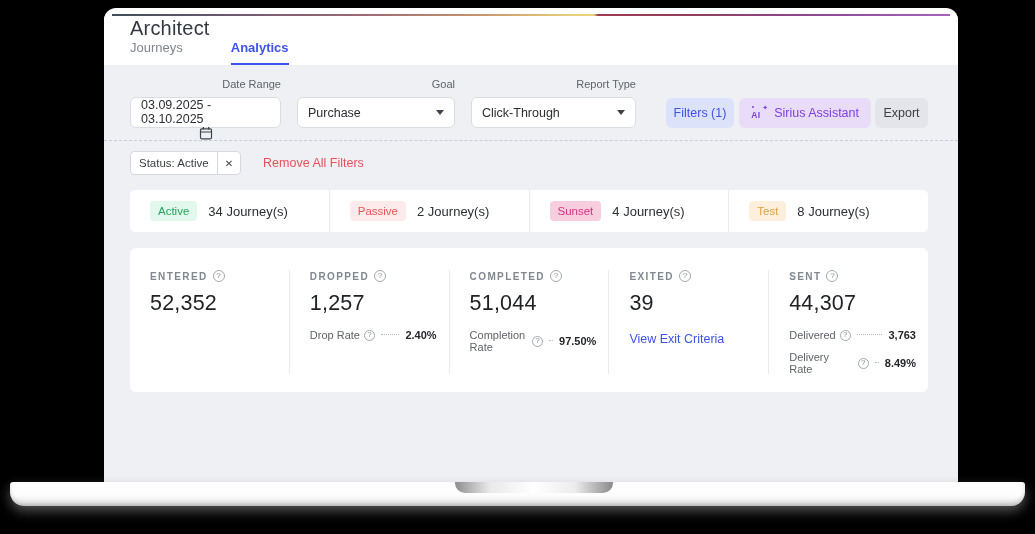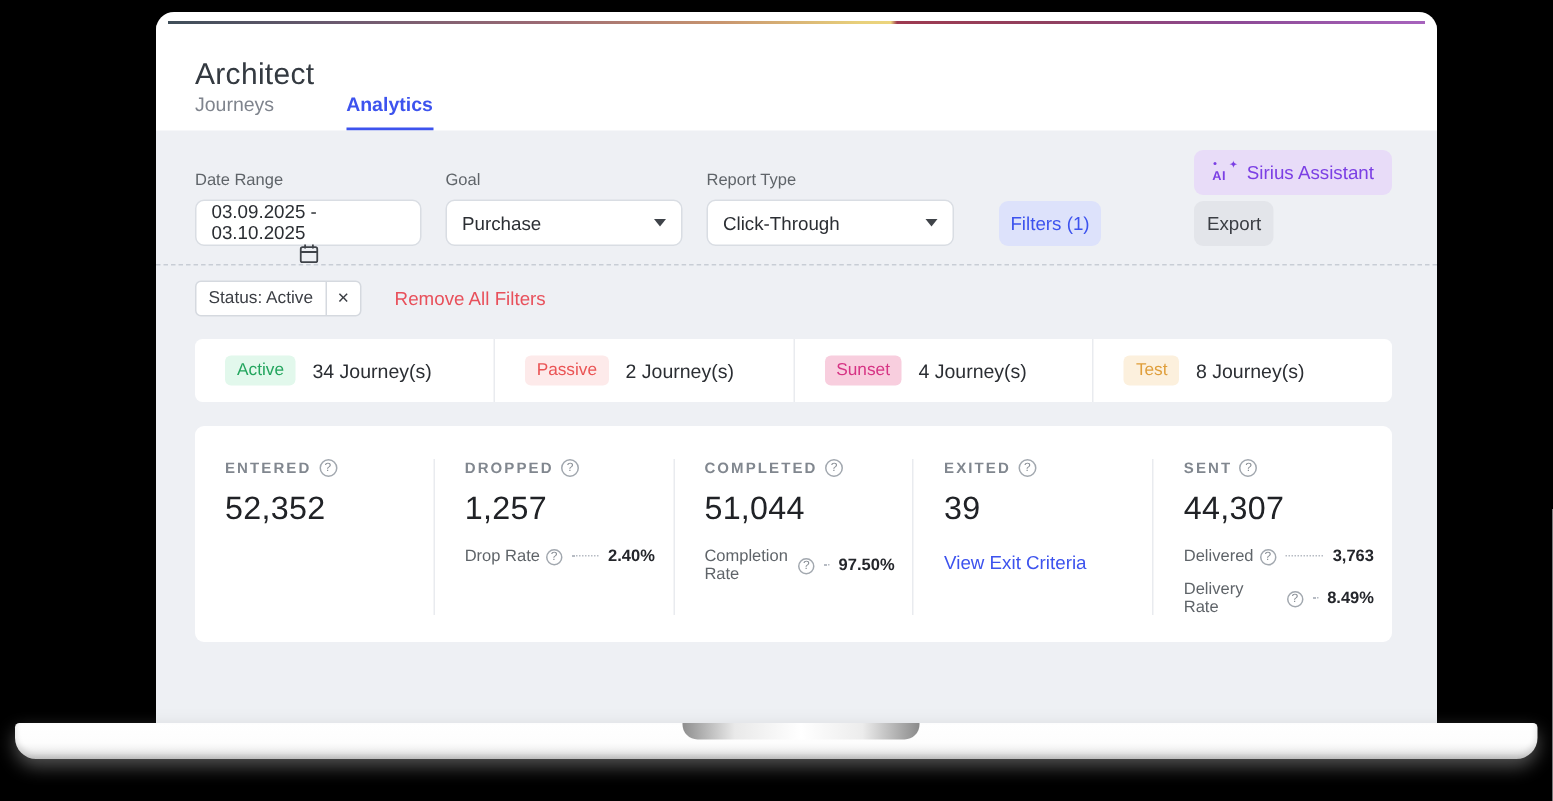--- a/index.html
+++ b/index.html
@@ -32,50 +32,50 @@
 
   
   .top-line {
     margin:6px 8px 0 8px; height:2px; flex:0 0 auto;
     background:linear-gradient(90deg,
       #3f4e59 0%, #6d5a70 14%, #9c6a74 30%, #c8956f 44%, #e8d07b 55%, #ecd57d 57.5%,
       #9e3a50 58%, #90405f 70%, #8d4a96 85%, #a763bd 100%);
   }
 
   
-  .screen-header { background:#fff; padding:23px 30px 0 26px; flex:0 0 auto; }
+  .screen-header { background:#fff; padding:1px 30px 0 26px; flex:0 0 auto; }
   .page-title { font-size:20px; font-weight:500; color:#343a41; letter-spacing:0.2px; }
   .tabs { display:flex; gap:48px; margin-top:0; }
   .tab { font-size:13px; color:#7f848d; padding-bottom:8px; cursor:pointer; border-bottom:2px solid transparent; }
   .tab.active { color:#3d53ee; font-weight:700; border-bottom-color:#3d53ee; }
 
   
   .screen-content { background:#eef0f4; flex:1 1 auto; display:flex; flex-direction:column; }
   .pad { padding-left:26px; padding-right:30px; }
 
   .filter-row { display:flex; align-items:flex-end; margin-top:13px; }
-  .field { display:flex; flex-direction:column; }
+  .field { display:flex; flex-direction:column;align-items:flex-end; }
   .field-label { font-size:11px; color:#5f6469; margin-bottom:7px; }
   .control {
     height:31px; background:#fff; border:1px solid #d9dde3; border-radius:6px;
     display:flex; align-items:center; padding:0 10px; font-size:12.5px; font-weight:500;
     color:#2b2e33; cursor:pointer;
   }
   .date-control { width:151px; justify-content:space-between;flex-direction:column; }
   .select-control { justify-content:space-between; }
   .field.goal-field { margin-left:16px; }
   .field.report-field { margin-left:16px; }
   .caret { width:0; height:0; border-left:4px solid transparent; border-right:4px solid transparent; border-top:5px solid #3f4349; }
   .cal-icon { display:inline-flex; }
 
   .btn { height:30px; border:none; border-radius:6px; font-size:12.5px; font-weight:500;
          display:inline-flex; align-items:center; justify-content:center; cursor:pointer;
          font-family:inherit; }
   .filters-btn { background:#dde2fb; color:#3d53ee; width:68px; margin-left:30px; margin-bottom:0.5px; }
-  .right-btns { margin-left:auto; display:flex; gap:4px;flex-direction:column; }
+  .right-btns { margin-left:auto; display:flex; gap:4px; }
   .sirius-btn { background:#e8dcf8; color:#7b3fe4; padding:0 12px; gap:7px; }
   .export-btn { background:#e3e5ea; color:#3b3e44; width:53px; }
 
   .ai-icon { position:relative; width:16px; height:13px; display:inline-block; }
   .ai-icon .ai-txt { position:absolute; left:0; bottom:0; font-size:8.5px; font-weight:800; letter-spacing:0.3px; }
   .ai-icon .ai-sparkle { position:absolute; right:-1px; top:-3px; font-size:7px; }
   .ai-icon .ai-dot { position:absolute; left:1px; top:-1px; width:2px; height:2px; border-radius:50%; background:#7b3fe4; }
 
   .dashed-divider { border-top:1px dashed #c8cdd5; margin-top:12px; }
 

